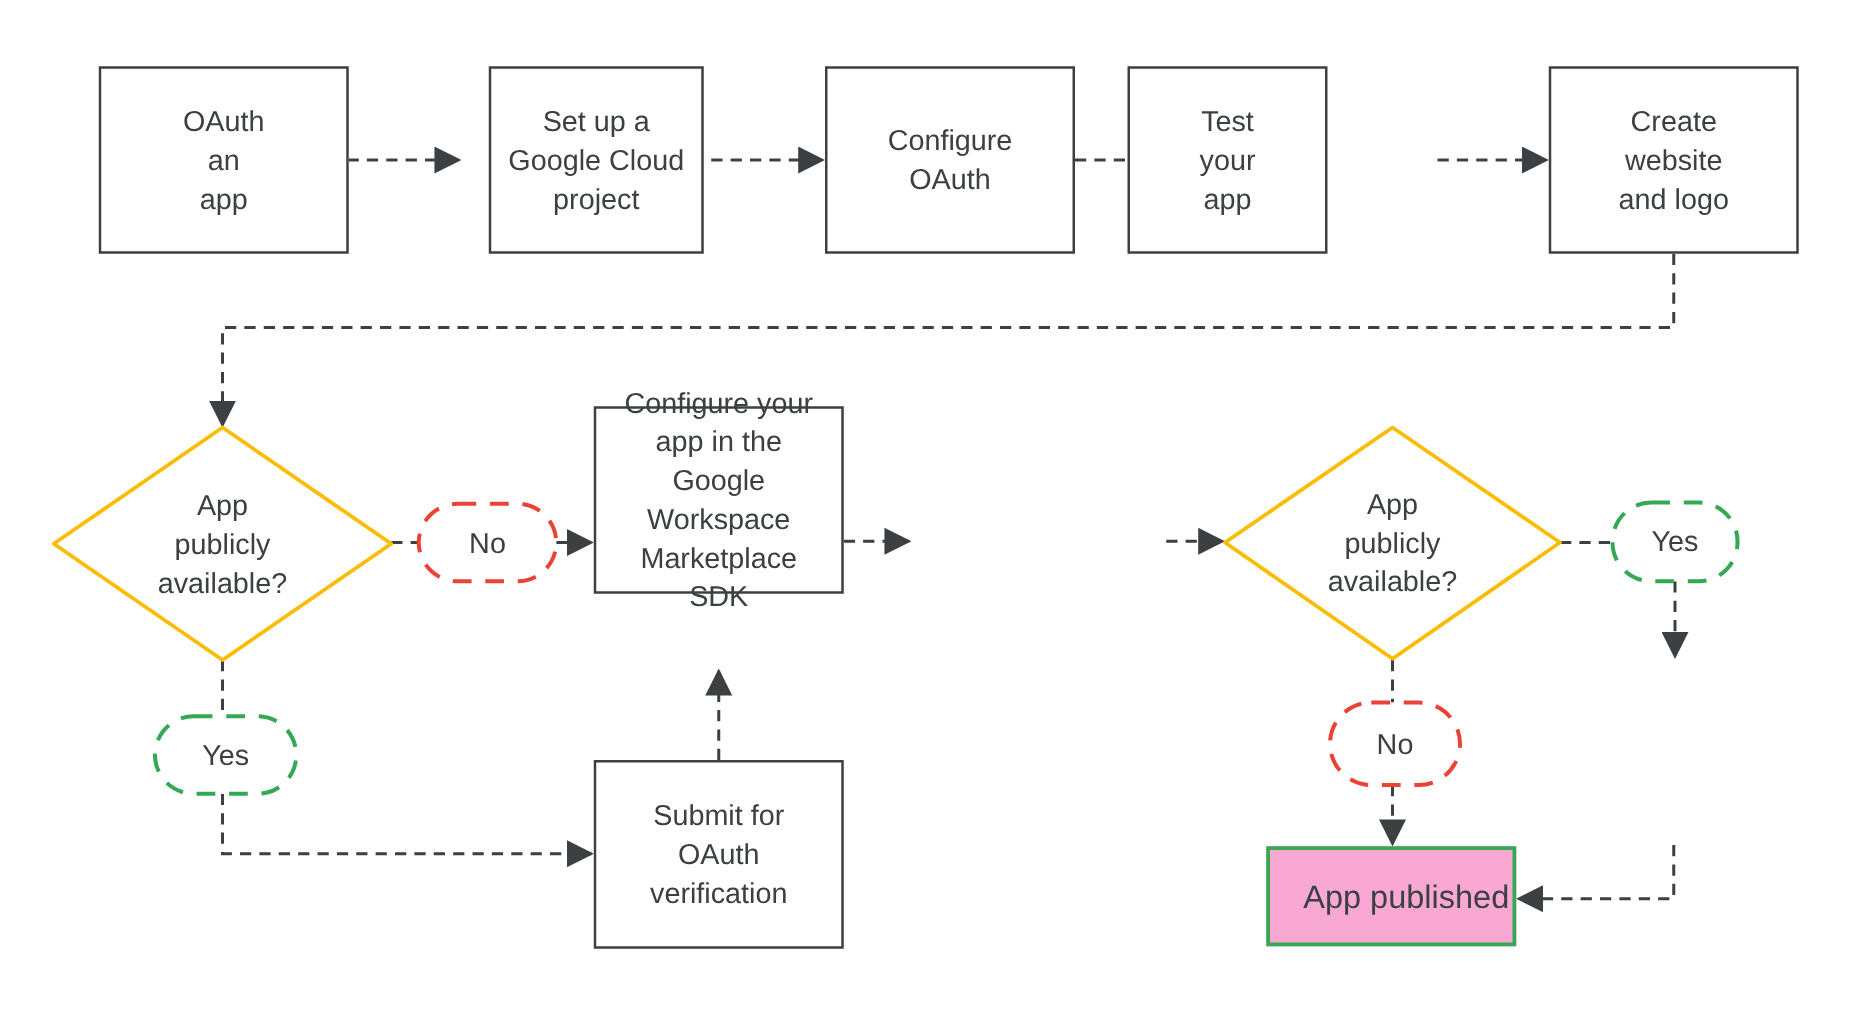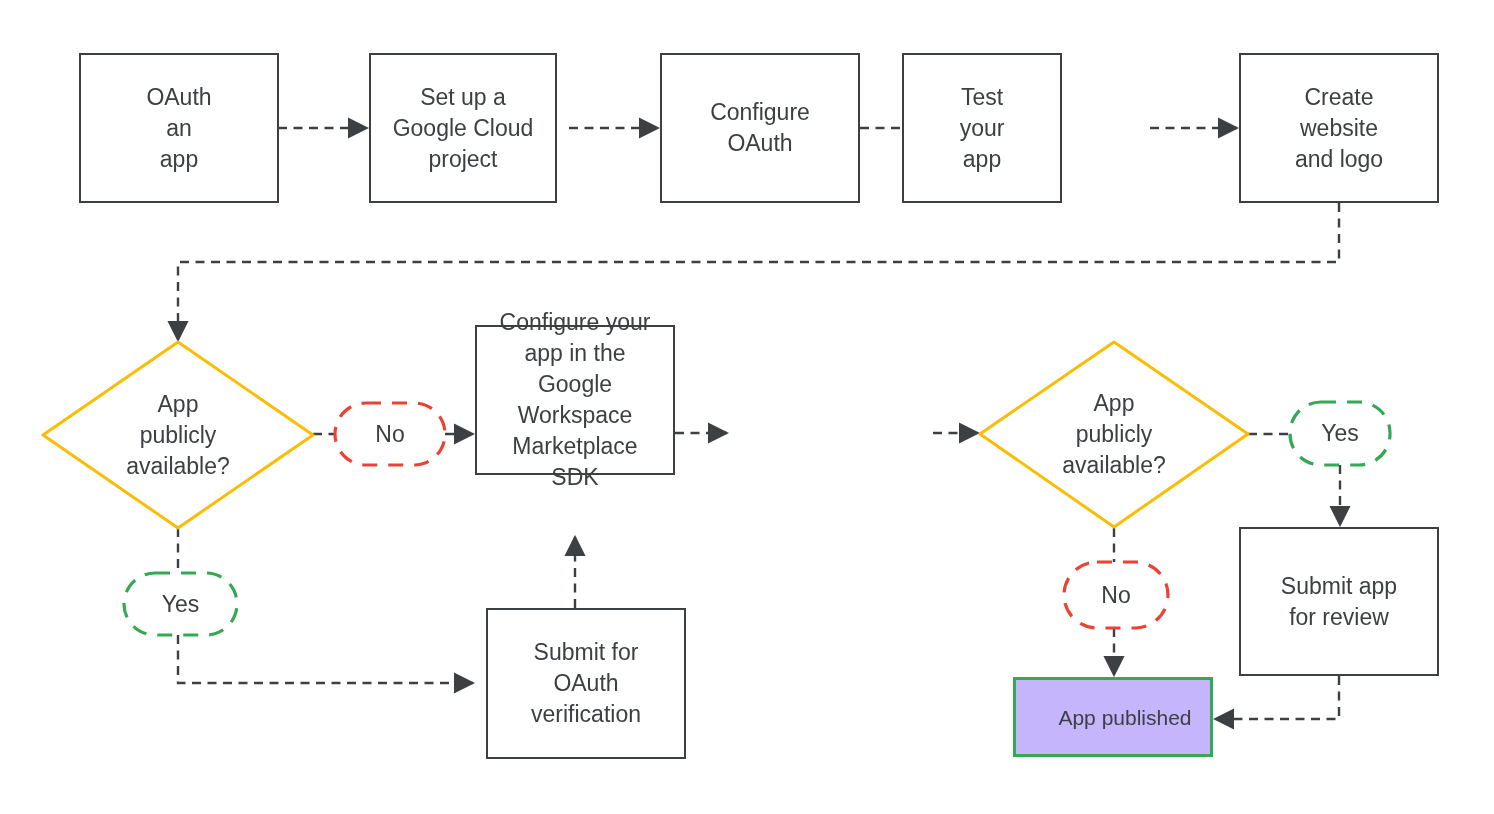--- a/index.html
+++ b/index.html
@@ -54,22 +54,22 @@
     white-space: pre-line;
     box-sizing: border-box;
     z-index: 2;
   }
   .box {
     border: 2px solid var(--box-border, #3C4043);
     background: #fff;
   }
   .published {
     border: 3px solid var(--published-border, #34A853);
-    background: #c4b5fd;
-    font-size: 21px;
+    background: #f9a8d4;
+    font-size: 26px;
     padding-left: 24px;
   }
   .shape-label {
     background: transparent;
     pointer-events: none;
   }
 </style>
 </head>
 <body>
 
@@ -113,44 +113,42 @@
 
     <rect class="oval red" x="335" y="403" width="110" height="62" rx="31" ry="31"></rect>
     <rect class="oval green" x="124" y="573" width="113" height="62" rx="31" ry="31"></rect>
     <rect class="oval green" x="1290" y="402" width="100" height="63" rx="31" ry="31"></rect>
     <rect class="oval red" x="1064" y="562" width="104" height="66" rx="33" ry="33"></rect>
   </svg>
 
   <div class="node box" style="left:79px;top:53px;width:200px;height:150px">OAuth
 an
 app</div>
-  <div class="node box" style="left:369px;top:53px;width:188px;height:150px">Set up a
+  <div class="node box" style="left:391px;top:53px;width:172px;height:150px">Set up a
 Google Cloud
 project</div>
   <div class="node box" style="left:660px;top:53px;width:200px;height:150px">Configure
 OAuth</div>
   <div class="node box" style="left:902px;top:53px;width:160px;height:150px">Test
 your
 app</div>
   <div class="node box" style="left:1239px;top:53px;width:200px;height:150px">Create
 website
 and logo</div>
 
   <div class="node box" style="left:475px;top:325px;width:200px;height:150px">Configure your
 app in the
 Google
 Workspace
 Marketplace
 SDK</div>
 
-  <div class="node box" style="left:486px;top:608px;width:200px;height:151px">Submit for
+  <div class="node box" style="left:475px;top:608px;width:200px;height:151px">Submit for
 OAuth
 verification</div>
-  <div class="node box" style="left:1239px;top:527px;width:200px;height:149px">Submit app
-for review</div>
   <div class="node published" style="left:1013px;top:677px;width:200px;height:80px">App published</div>
 
   <div class="node shape-label" style="left:43px;top:342px;width:270px;height:186px">App
 publicly
 available?</div>
   <div class="node shape-label" style="left:980px;top:342px;width:268px;height:185px">App
 publicly
 available?</div>
 
   <div class="node shape-label" style="left:335px;top:403px;width:110px;height:62px">No</div>

